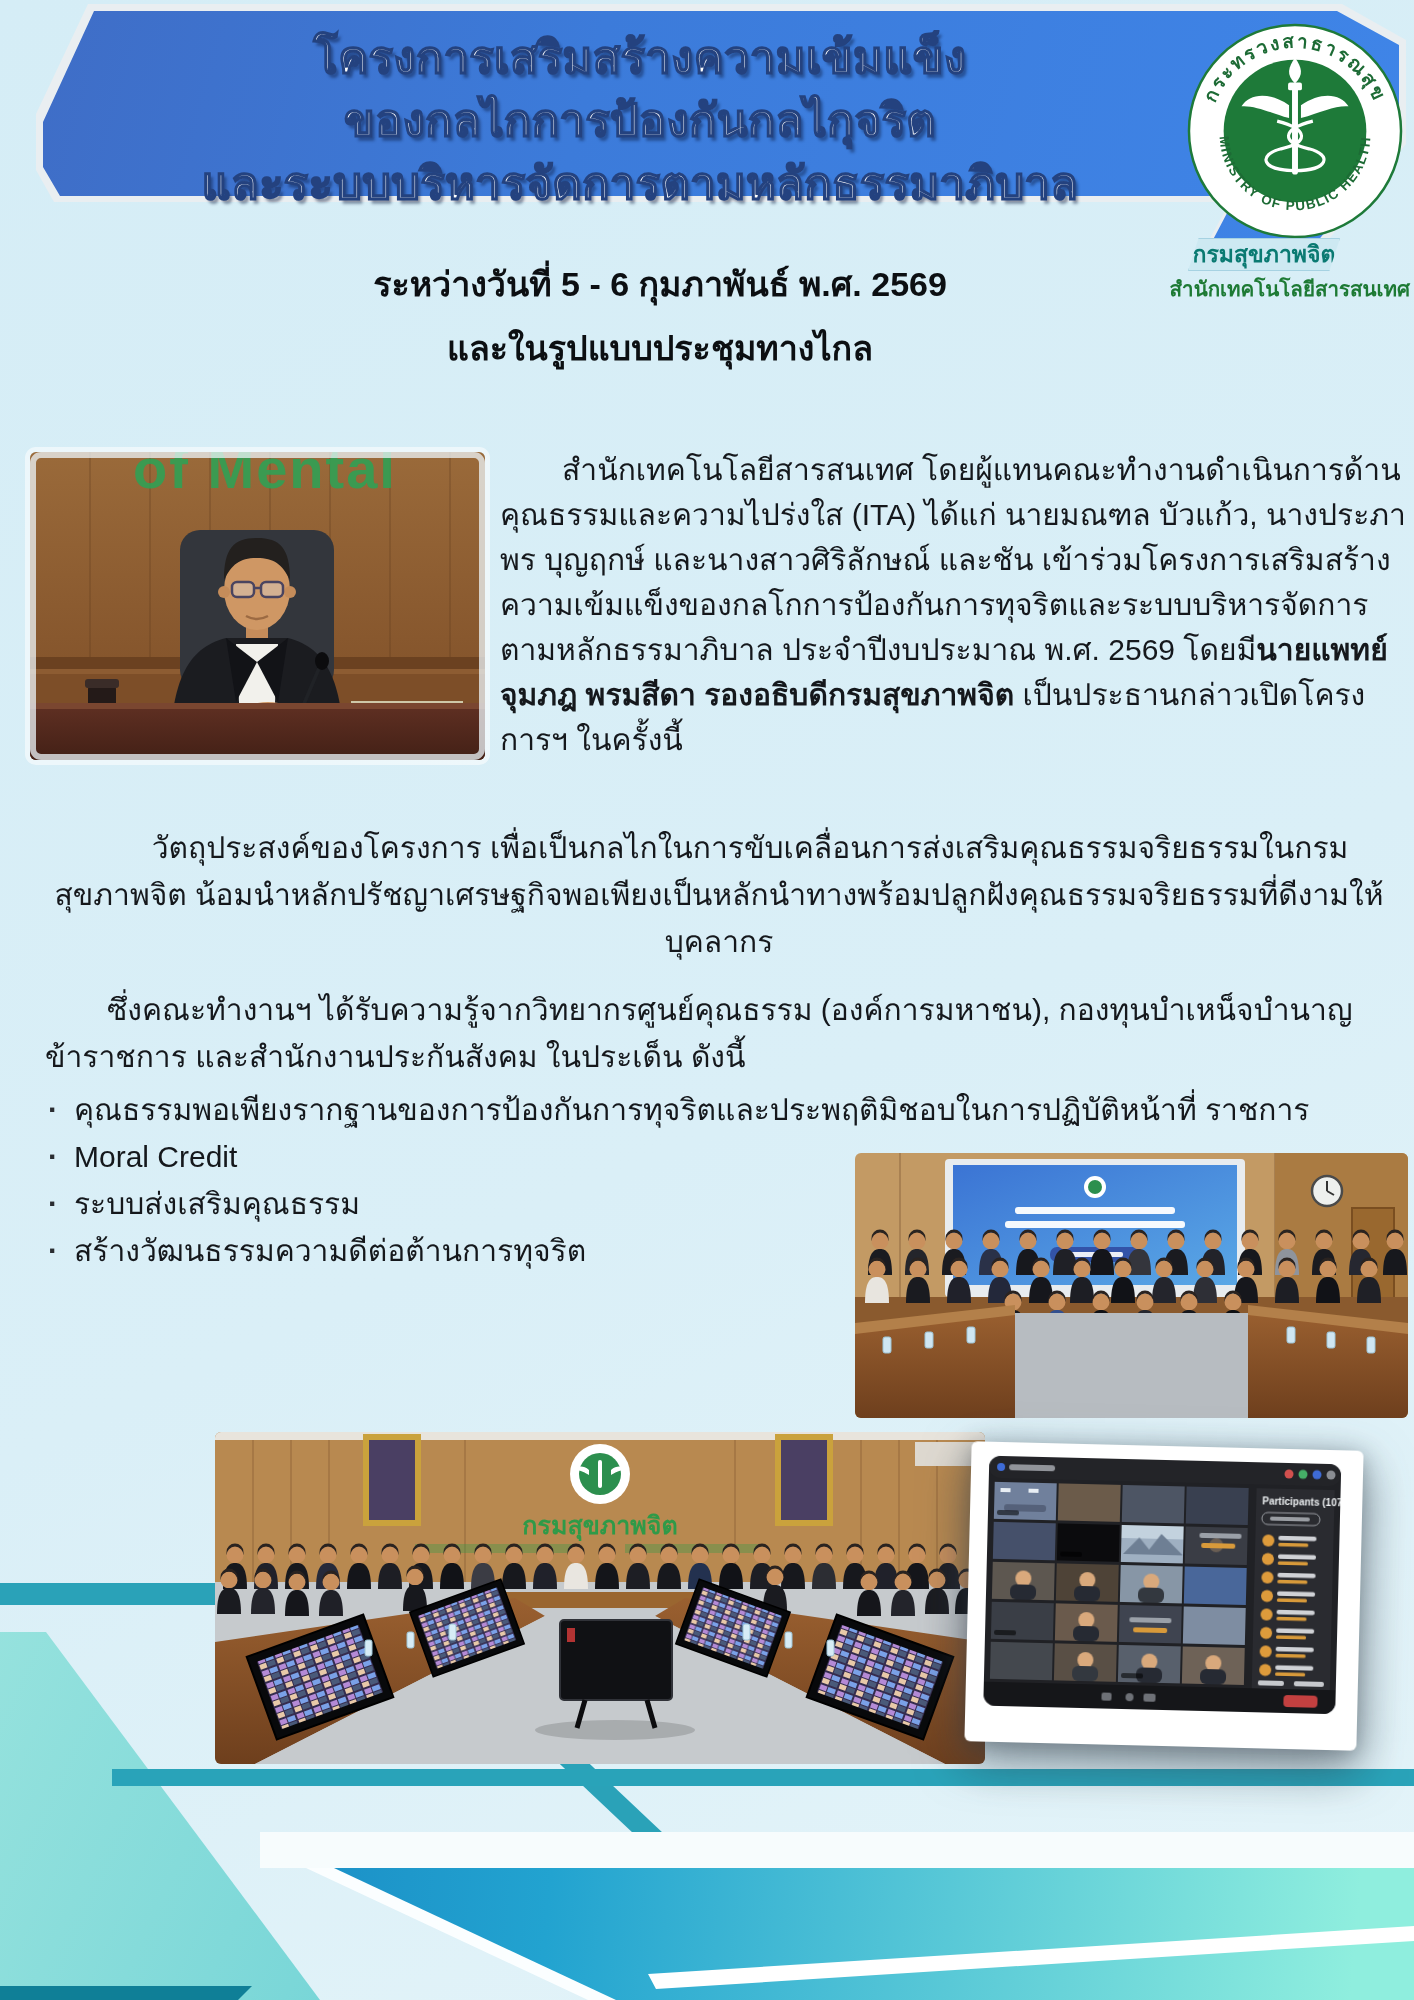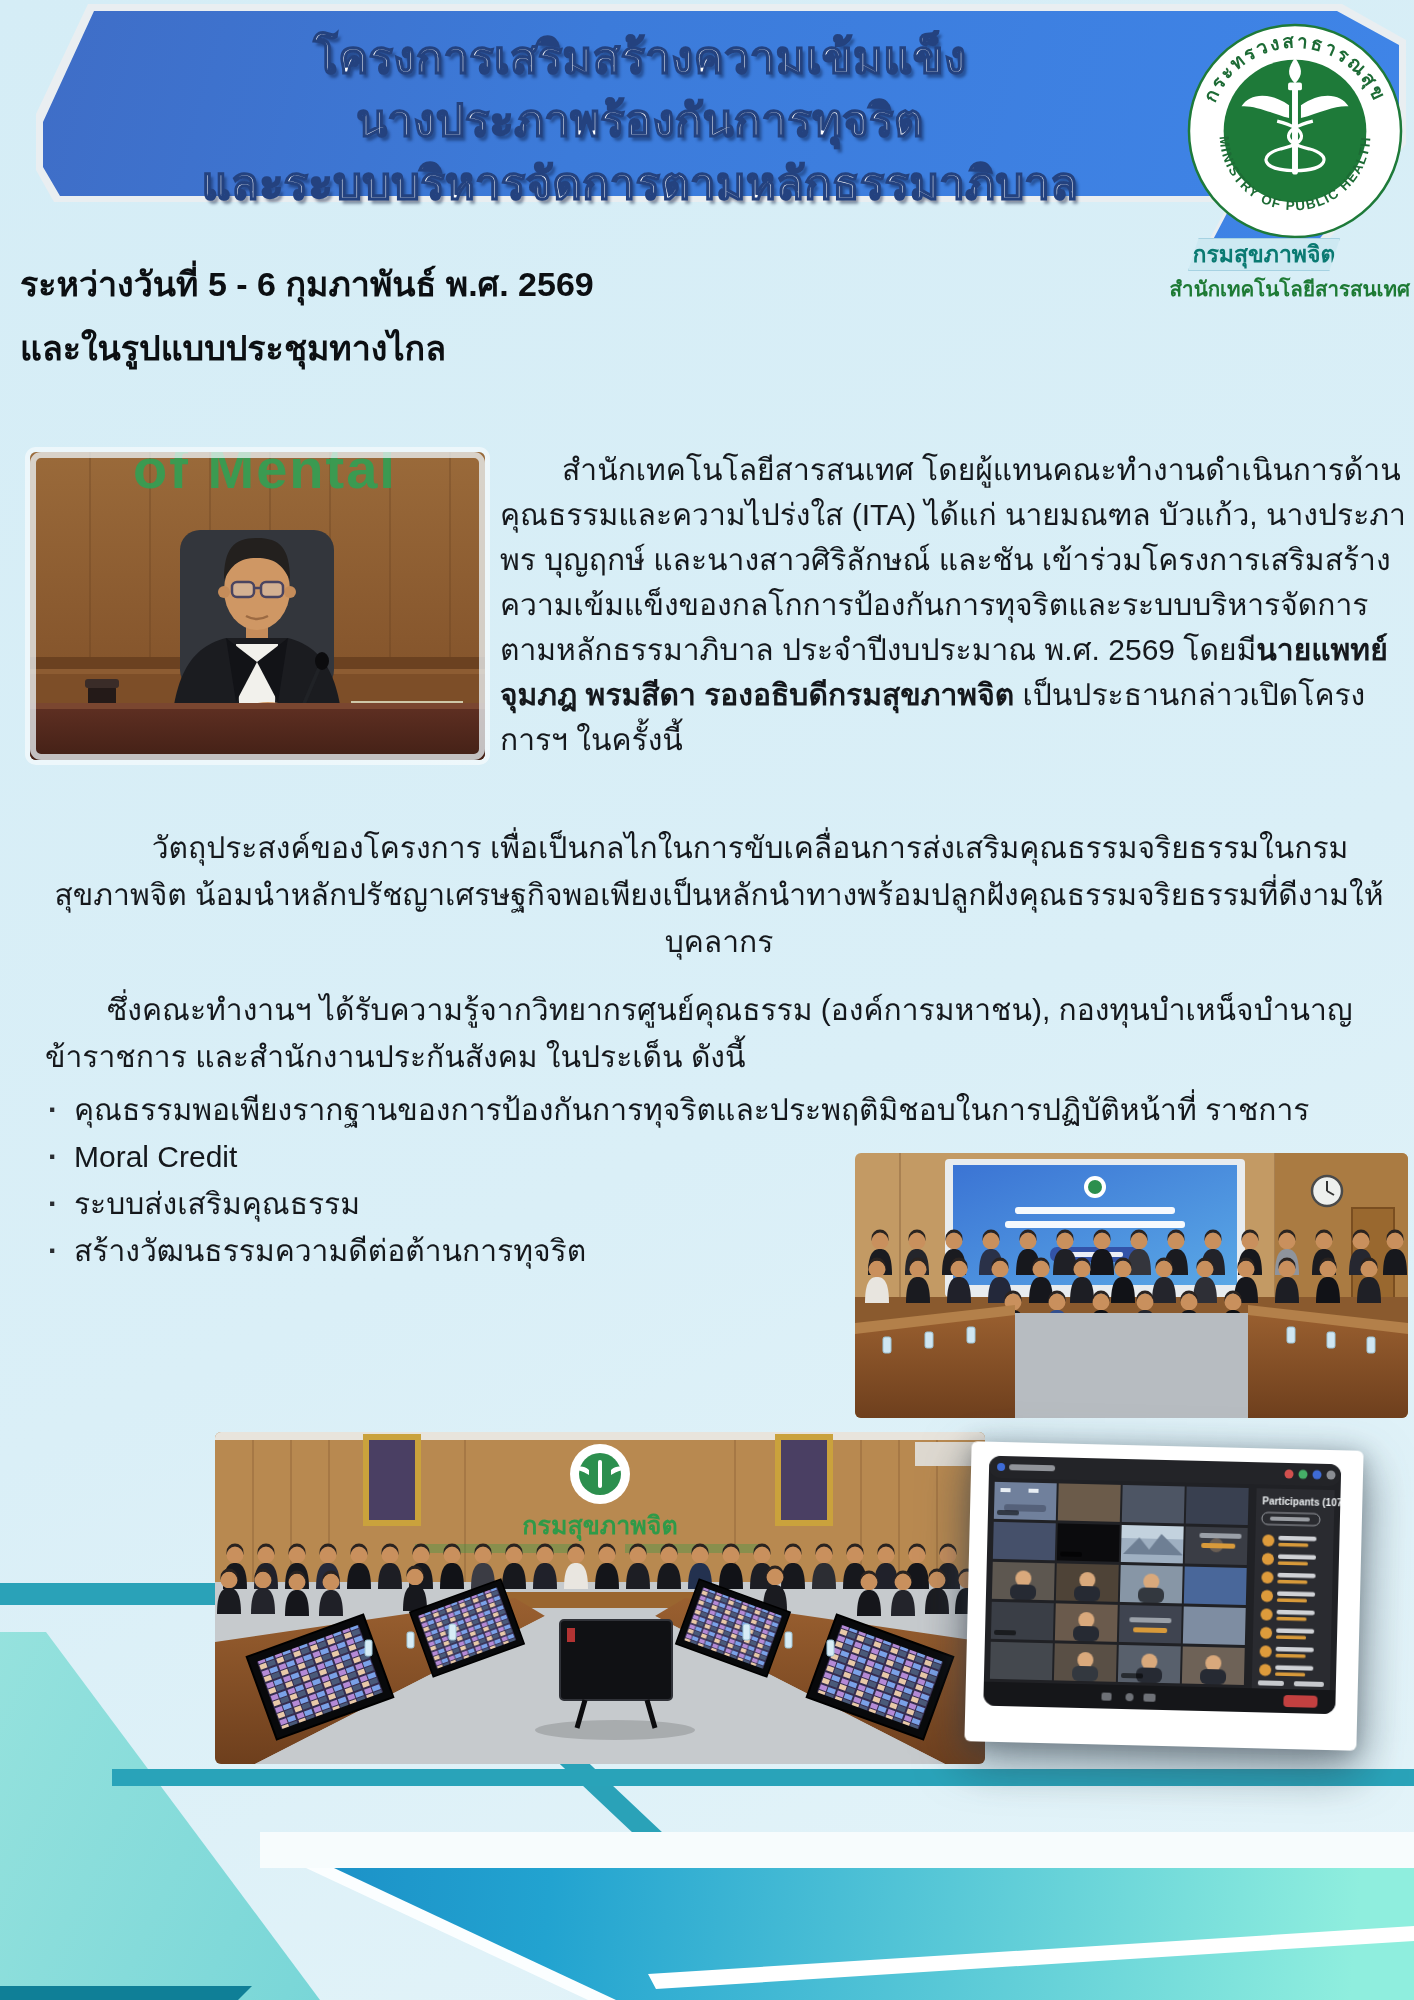--- a/index.html
+++ b/index.html
@@ -15,21 +15,21 @@
     clip-path:polygon(64px 7px,1307px 7px,1369px 41px,1369px 137px,1278px 249px,1176px 249px,1206px 192px,30px 192px,13px 163px,13px 118px);}
   .title{left:90px;top:26px;width:1100px;text-align:center;font-size:45px;font-weight:800;
     line-height:63px;color:#ffffff;-webkit-text-stroke:1.6px #24427f;
     text-shadow:3px 4px 3px rgba(10,25,60,.45);letter-spacing:.5px;}
   .logo{left:1186px;top:22px;width:218px;height:218px;}
   .badge{left:1188px;top:238px;width:150px;height:31px;line-height:31px;text-align:center;
     background:#cde9f2;border:1px solid #a6d2e2;color:#0a7a72;font-weight:700;font-size:23px;
     clip-path:polygon(7% 0,100% 0,93% 100%,0 100%);}
   .office{left:1106px;top:272px;width:304px;text-align:right;color:#1d7a34;font-weight:700;font-size:20.5px;}
   
-  .evt{left:20px;top:252px;width:1280px;font-size:34px;font-weight:700;
+  .evt{left:20px;top:252px;width:1280px;text-align:center;font-size:34px;font-weight:700;
     color:#0c0f12;line-height:64px;}
   
   .para{font-size:30px;line-height:47px;color:#15181c;text-indent:62px;}
   .p1{left:500px;top:447px;width:906px;line-height:45px;}
   .p2{left:45px;top:824px;width:1348px;text-align:center;}
   .p3{left:45px;top:986px;width:1348px;}
   .bullets{left:48px;top:1086px;width:1360px;font-size:30px;line-height:47px;}
   .bullet{padding-left:42px;text-indent:-42px;}
   .bullet .dot,.bullet-flat .dot{display:inline-block;width:26px;text-indent:0;color:#2a2d31;font-weight:700;}
   .bullet-flat{width:820px;}
@@ -103,21 +103,21 @@
   <div class="abs band blue-band"></div>
   <div class="abs band band-edge"></div>
   <div class="abs band white-diag"></div>
   <div class="abs band corner-dark"></div>
   <div class="abs stripe"></div>
 
   <div class="abs hdr-outer"></div>
   <div class="abs hdr-inner"></div>
   <div class="abs title">
     <div>โครงการเสริมสร้างความเข้มแข็ง</div>
-    <div>นางประภาพร้องกันการทุจริต</div>
+    <div>ของกลไกการป้องกันกลไกุจริต</div>
     <div>และระบบบริหารจัดการตามหลักธรรมาภิบาล</div>
   </div>
 
   <svg class="abs logo" viewBox="0 0 220 220">
     <circle cx="110" cy="110" r="107" fill="#ffffff" stroke="#1e7a39" stroke-width="2.5"></circle>
     <circle cx="110" cy="110" r="72" fill="#1e7a39"></circle>
     <path id="arcTop" d="M 24 112 A 86 86 0 0 1 196 112" fill="none"></path>
     <path id="arcBot" d="M 34 114 A 76 76 0 0 0 186 114" fill="none"></path>
     <text font-size="19" font-weight="700" fill="#1d6b35" letter-spacing="2.5">
       <textPath href="#arcTop" startOffset="50%" text-anchor="middle">กระทรวงสาธารณสุข</textPath>

